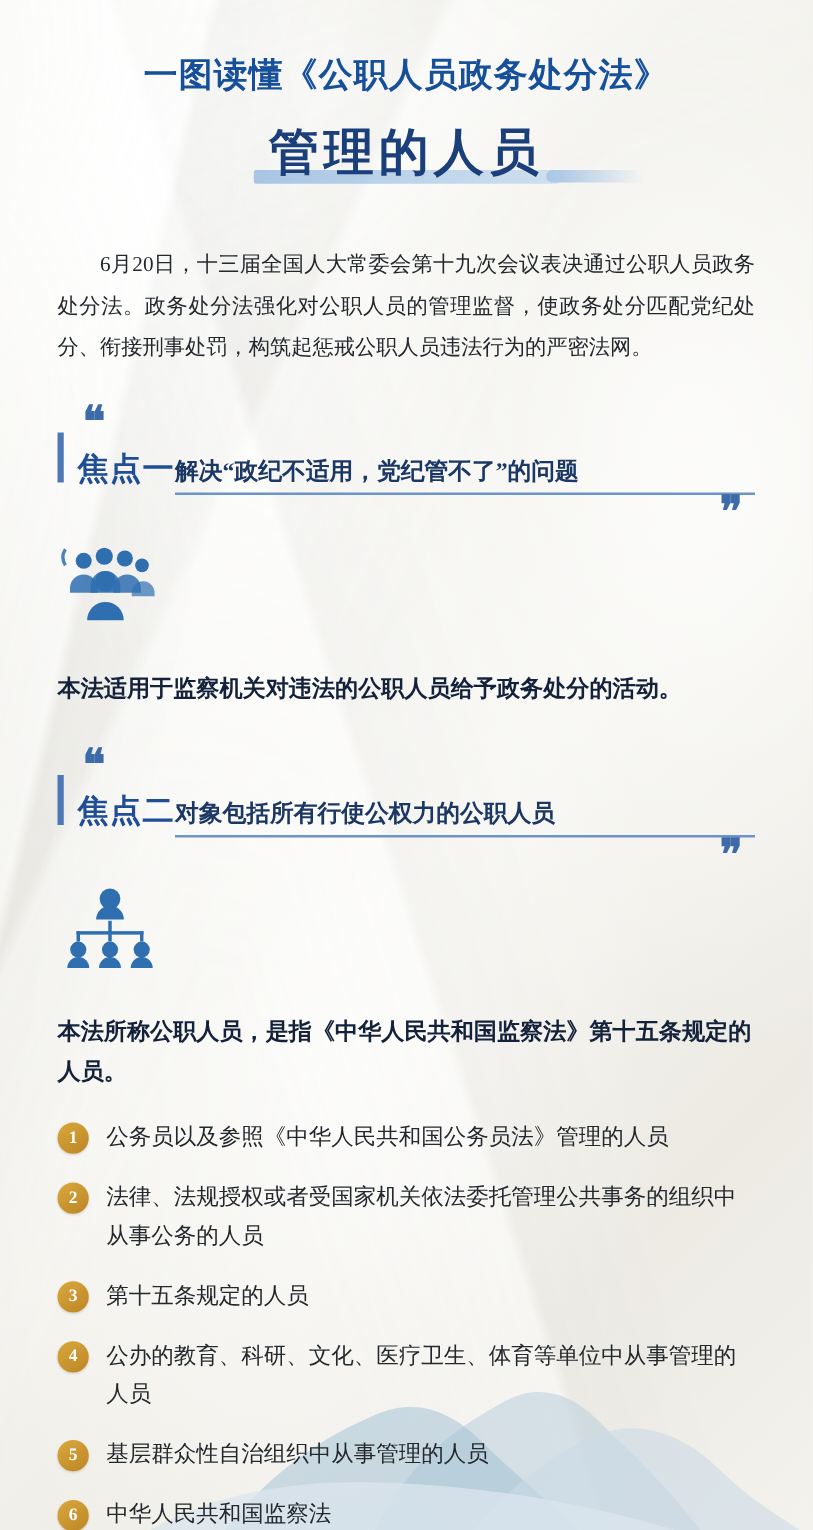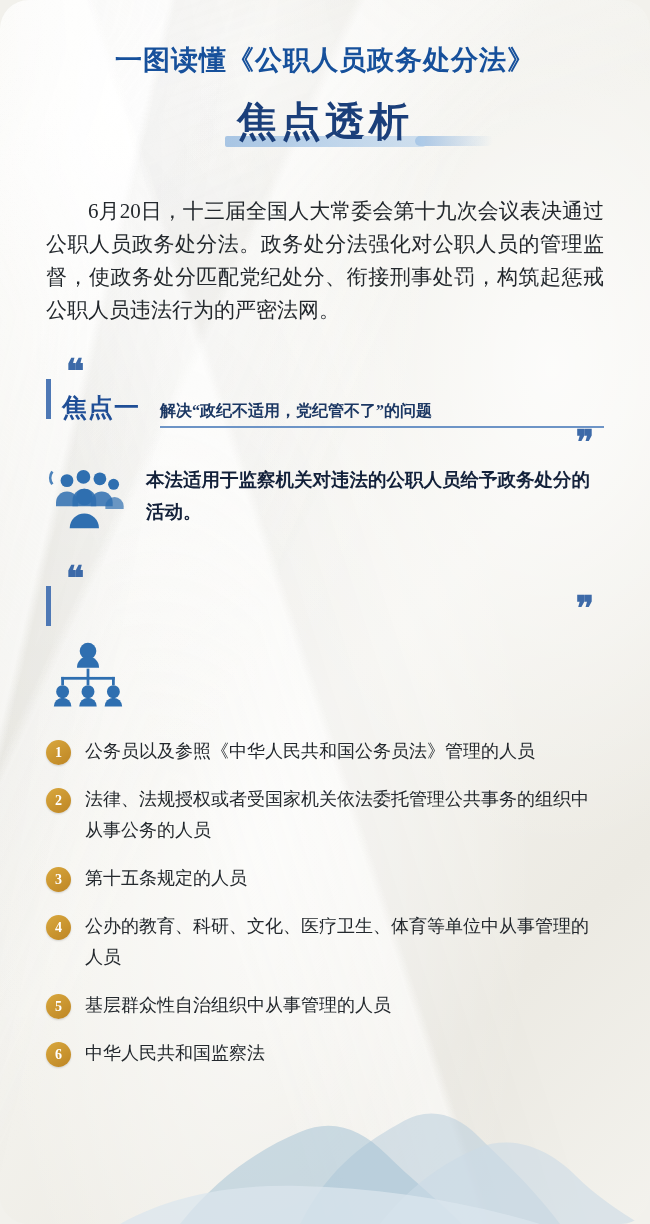--- a/index.html
+++ b/index.html
@@ -17,21 +17,20 @@
   .page {
     position: relative;
     width: 650px;
     height: 1224px;
     background:
       radial-gradient(ellipse at 18% 8%, rgba(255,255,255,0.9) 0%, rgba(255,255,255,0) 45%),
       radial-gradient(ellipse at 85% 30%, rgba(255,255,255,0.75) 0%, rgba(255,255,255,0) 40%),
       radial-gradient(ellipse at 40% 70%, rgba(255,255,255,0.7) 0%, rgba(255,255,255,0) 50%),
       linear-gradient(135deg, #f6f5f0 0%, #efeee8 30%, #f4f3ee 55%, #eceae3 80%, #f3f2ed 100%);
     overflow: hidden;
-    border-radius: 29px;
   }
   
   .creases {
     position: absolute;
     inset: 0;
     pointer-events: none;
     background:
       linear-gradient(103deg, rgba(255,255,255,0) 0%, rgba(255,255,255,0.55) 18%, rgba(0,0,0,0.025) 19%, rgba(255,255,255,0) 30%),
       linear-gradient(72deg, rgba(255,255,255,0) 30%, rgba(255,255,255,0.5) 46%, rgba(0,0,0,0.02) 47%, rgba(255,255,255,0) 60%),
       linear-gradient(-65deg, rgba(255,255,255,0) 55%, rgba(255,255,255,0.45) 70%, rgba(0,0,0,0.02) 71%, rgba(255,255,255,0) 85%),
@@ -87,21 +86,21 @@
     bottom: 3px;
     width: 78px;
     height: 10px;
     background: linear-gradient(90deg, rgba(150,186,225,0.85), rgba(150,186,225,0));
     border-radius: 6px;
   }
 
   
   .intro {
     margin-top: 46px;
-    font-size: 21px;
+    font-size: 17px;
     line-height: 33px;
     color: #23282d;
     text-align: justify;
     text-indent: 2em;
     font-family: "Liberation Serif", serif;
   }
 
   
   .focus {
     margin-top: 34px;
@@ -126,33 +125,33 @@
     line-height: 22px;
     color: #3d6aa8;
     font-weight: bold;
     font-family: "Liberation Serif", serif;
     margin-left: 4px;
     height: 26px;
   }
   .focus-row {
     display: flex;
     align-items: baseline;
-    gap: 20px;
+    gap: 0;
     margin-top: 4px;
   }
   .focus-label {
     font-size: 25px;
     font-weight: bold;
     color: #1f4e96;
     letter-spacing: 1px;
     font-family: "Liberation Serif", serif;
     white-space: nowrap;
   }
   .focus-text {
-    font-size: 16px;
+    font-size: 19px;
     font-weight: bold;
     color: #1b3763;
     font-family: "Liberation Serif", serif;
     border-bottom: 2px solid #6d94c6;
     padding-bottom: 4px;
     flex: 1;
   }
   .quote-close {
     text-align: right;
     font-size: 34px;
@@ -163,20 +162,21 @@
     margin-top: 6px;
     padding-right: 10px;
   }
 
   
   .statement {
     display: flex;
     align-items: flex-start;
     gap: 16px;
     margin-top: 10px;
+    flex-direction: column;
   }
   .statement .icon-box {
     width: 84px;
     flex: 0 0 84px;
     padding-top: 4px;
   }
   .statement-text {
     font-size: 18.5px;
     line-height: 32px;
     color: #13213a;
@@ -254,21 +254,21 @@
     <path d="M120 180 C 170 152, 230 140, 300 142 C 380 144, 460 156, 540 180 Z" fill="#dbe6ee" opacity="0.75"></path>
   </svg>
 
   <div class="content">
 
     <div class="title-block">
       <div class="title-line1">一图读懂《公职人员政务处分法》</div>
       <div class="title-line2-wrap">
         <div class="title-underline"></div>
         <div class="title-swoosh"></div>
-        <div class="title-line2">焦点透析</div>
+        <div class="title-line2">管理的人员</div>
       </div>
     </div>
 
     <p class="intro">6月20日，十三届全国人大常委会第十九次会议表决通过公职人员政务处分法。政务处分法强化对公职人员的管理监督，使政务处分匹配党纪处分、衔接刑事处罚，构筑起惩戒公职人员违法行为的严密法网。</p>
 
     <div class="focus">
       <div class="focus-head">
         <div class="focus-bar"></div>
         <span class="quote-open">❝</span>
         <div class="focus-row">
@@ -302,20 +302,24 @@
         </div>
         <div class="statement-text">本法适用于监察机关对违法的公职人员给予政务处分的活动。</div>
       </div>
 
     </div>
 
     <div class="focus">
       <div class="focus-head">
         <div class="focus-bar"></div>
         <span class="quote-open">❝</span>
+        <div class="focus-row">
+          <span class="focus-label">焦点二</span>
+          <span class="focus-text">对象包括所有行使公权力的公职人员</span>
+        </div>
         <div class="quote-close">❞</div>
       </div>
 
       <div class="statement">
         <div class="icon-box">
           <svg viewBox="0 0 90 78" width="84" height="72">
             <g fill="#2f6fb0">
               <circle cx="45" cy="12" r="9"></circle>
               <path d="M33 30 a12 12 0 0 1 24 0 z"></path>
               <rect x="43.5" y="31" width="3" height="10"></rect>
@@ -325,20 +329,21 @@
               <rect x="71" y="40" width="3" height="9"></rect>
               <circle cx="17.5" cy="56" r="7"></circle>
               <path d="M8 72 a9.5 9.5 0 0 1 19 0 z"></path>
               <circle cx="45" cy="56" r="7"></circle>
               <path d="M35.5 72 a9.5 9.5 0 0 1 19 0 z"></path>
               <circle cx="72.5" cy="56" r="7"></circle>
               <path d="M63 72 a9.5 9.5 0 0 1 19 0 z"></path>
             </g>
           </svg>
         </div>
+        <div class="statement-text">本法所称公职人员，是指《中华人民共和国监察法》第十五条规定的人员。</div>
       </div>
 
       <div class="num-list">
         <div class="num-item">
           <div class="num-badge">1</div>
           <div class="num-text">公务员以及参照《中华人民共和国公务员法》管理的人员</div>
         </div>
         <div class="num-item">
           <div class="num-badge">2</div>
           <div class="num-text">法律、法规授权或者受国家机关依法委托管理公共事务的组织中从事公务的人员</div>

